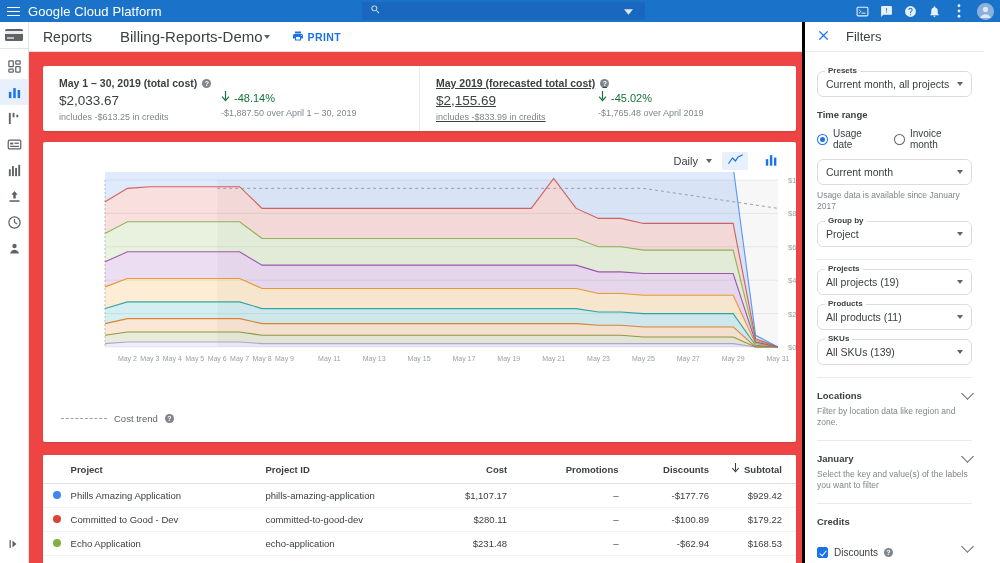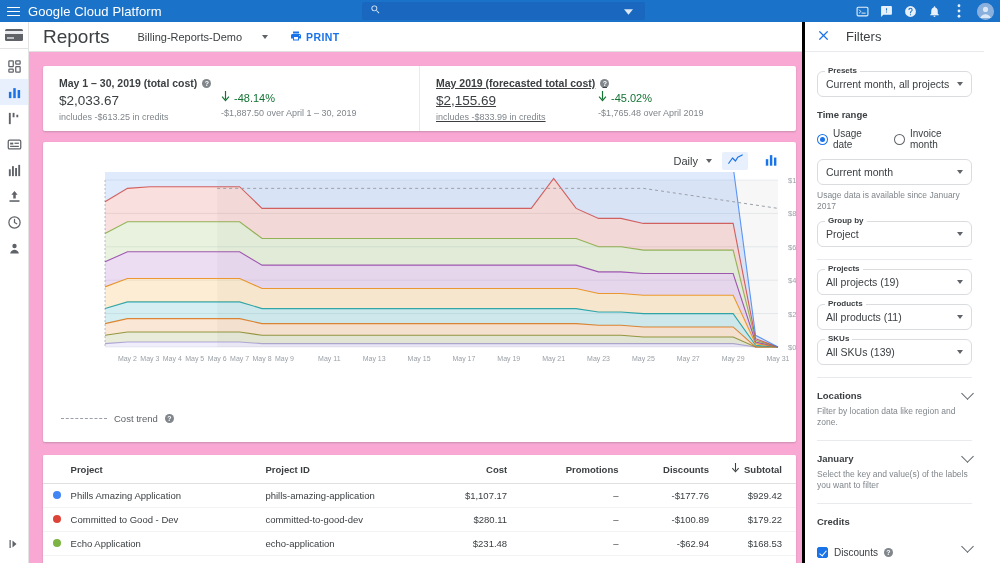--- a/index.html
+++ b/index.html
@@ -55,27 +55,27 @@
   }
   .rail-item.active { background:#e8f0fe; }
   .rail-item svg { display:block; }
   .rail-toggle { position:absolute; left:8px; bottom:10px; }
 
   
   .subbar {
     position: absolute; left: 29px; top: 22px; width: 789px; height: 30px;
     background: #fff; border-bottom: 1px solid #e0e0e0; display:flex; align-items:center;
   }
-  .page-title { font-size: 19px; color:#3c4043; margin-left: 14px; }
-  .proj-picker { margin-left: 28px; font-size: 11px; color:#3c4043; display:flex; align-items:center; gap:20px; }
+  .page-title { font-size: 14px; color:#3c4043; margin-left: 14px; }
+  .proj-picker { margin-left: 28px; font-size: 15px; color:#3c4043; display:flex; align-items:center; gap:1px; }
   .caret-dn { width:0;height:0;border-left:3.5px solid transparent;border-right:3.5px solid transparent;border-top:4px solid #5f6368; }
   .print-btn { margin-left: 22px; display:flex; align-items:center; gap:4px; color:#1a73e8; font-size:10.5px; font-weight:bold; letter-spacing:.4px; }
 
   
-  .main { position: absolute; left: 29px; top: 52px; width: 789px; height: 511px; background: #f9a8d4; overflow: hidden; }
+  .main { position: absolute; left: 29px; top: 52px; width: 789px; height: 511px; background: #ef4444; overflow: hidden; }
 
   .card { background:#fff; border-radius:2px; box-shadow: 0 1px 2px rgba(60,64,67,.25); }
 
   .summary { position:absolute; left:14px; top:14px; width:753px; height:65px; display:flex; }
   .sumcol { flex:1; padding: 11px 0 0 16px; position:relative; }
   .sumcol + .sumcol { border-left: 1px solid #e8eaed; text-decoration: underline; }
   .sum-head { font-size:10.5px; font-weight:bold; color:#3c4043; display:flex; align-items:center; gap:5px; }
   .sum-amount { font-size:13.5px; color:#3c4043; margin-top:4px; }
   .sum-sub { font-size:9px; color:#80868b; margin-top:4px; }
   .sum-right { position:absolute; left: 178px; top: 25px; }

